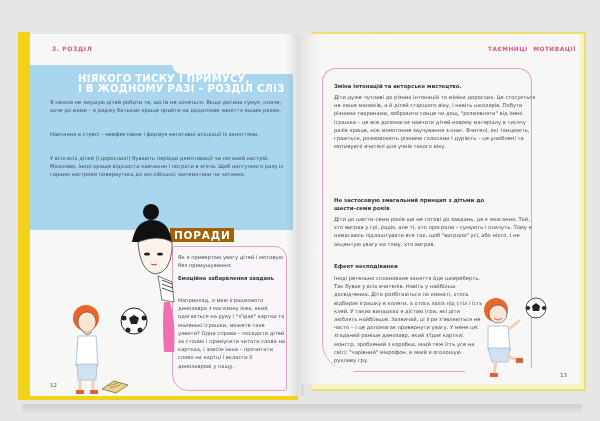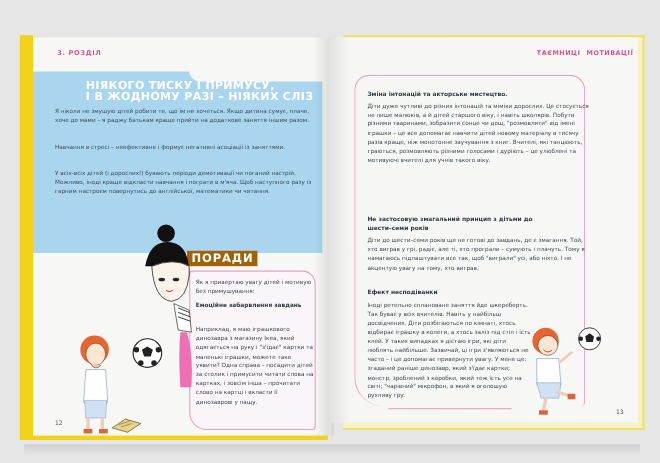--- a/index.html
+++ b/index.html
@@ -103,21 +103,21 @@
 <div class="cover-left"></div>
 <div class="cover-bottom-left"></div>
 <div class="cover-right"></div>
 
 <div class="page page-left">
   <div class="chapter">3. РОЗДІЛ</div>
   <div class="blue-panel"></div>
   <div class="title-tab"></div>
   <div class="heading">
     <div>НІЯКОГО ТИСКУ І ПРИМУСУ,</div>
-    <div>І В ЖОДНОМУ РАЗІ – НІЯКИХ СЛІЗ</div>
+    <div>І В ЖОДНОМУ РАЗІ – РОЗДІЛ СЛІЗ</div>
   </div>
   <div class="body-text lp1">Я ніколи не змушую дітей робити те, що їм не хочеться. Якщо дитина сумує, плаче, хоче до мами – я раджу батькам краще прийти на додаткове заняття іншим разом.</div>
   <div class="body-text lp2">Навчання в стресі – неефективне і формує негативні асоціації із заняттями.</div>
   <div class="body-text lp3">У всіх-всіх дітей (і дорослих!) бувають періоди демотивації чи поганий настрій. Можливо, іноді краще відкласти навчання і пограти в м'яча. Щоб наступного разу із гарним настроєм повернутись до англійської, математики чи читання.</div>
 
   <div class="tips-box"></div>
   <div class="tips-label">ПОРАДИ</div>
   <div class="tips-intro">Як я привертаю увагу дітей і мотивую без примушування:</div>
   <div class="tips-sub">Емоційне забарвлення завдань</div>
   <div class="tips-body">Наприклад, я маю іграшкового динозавра з магазину Ікеа, який одягається на руку і "з'їдає" картки та маленькі іграшки, можете таке уявити? Одна справа – посадити дітей за столик і примусити читати слова на картках, і зовсім інша – прочитати слово на картці і вкласти її динозаврові у пащу.</div>

